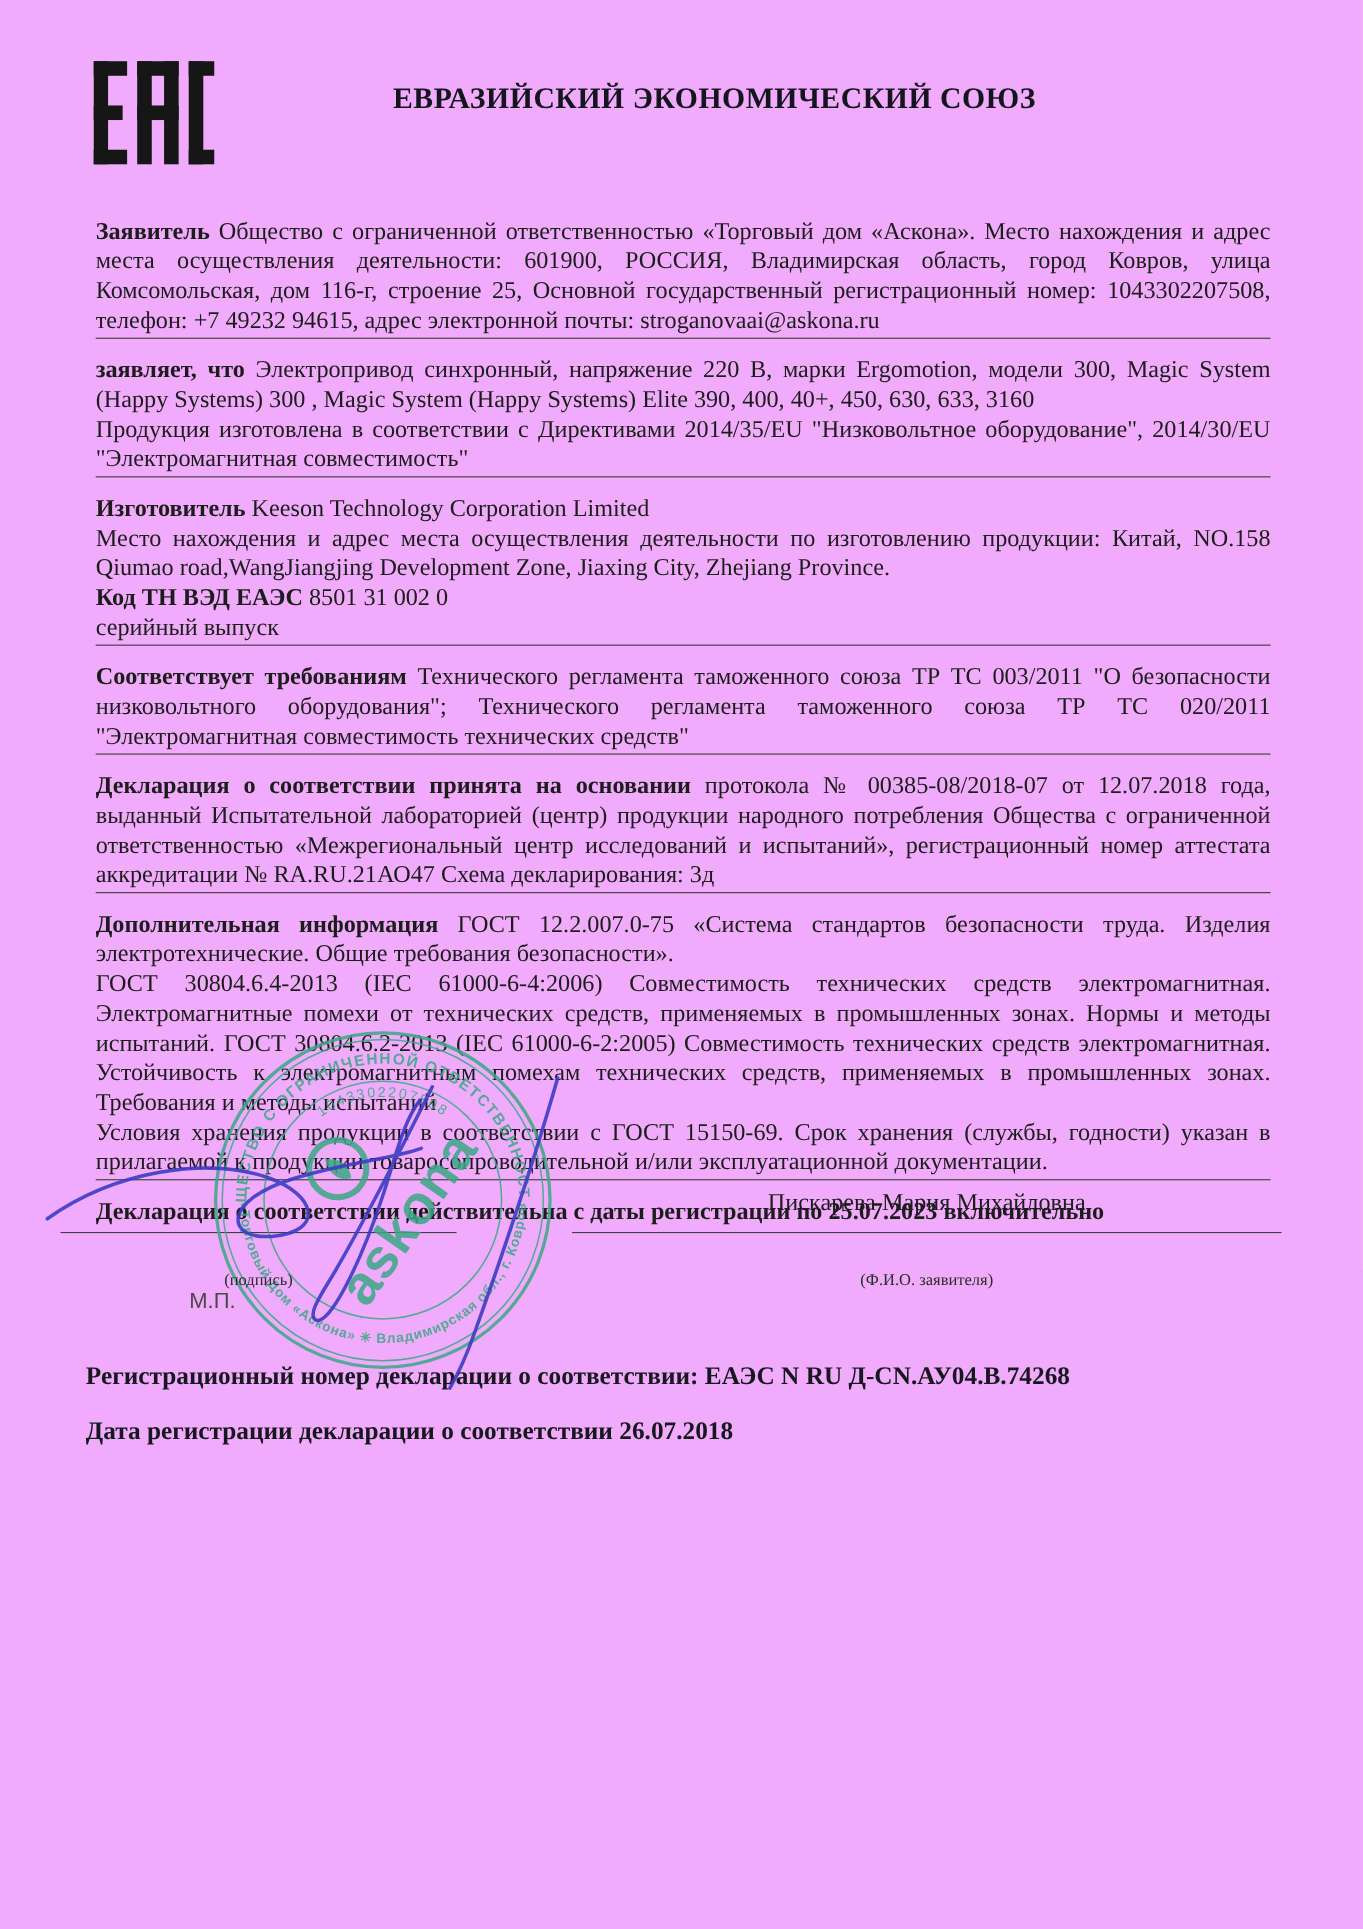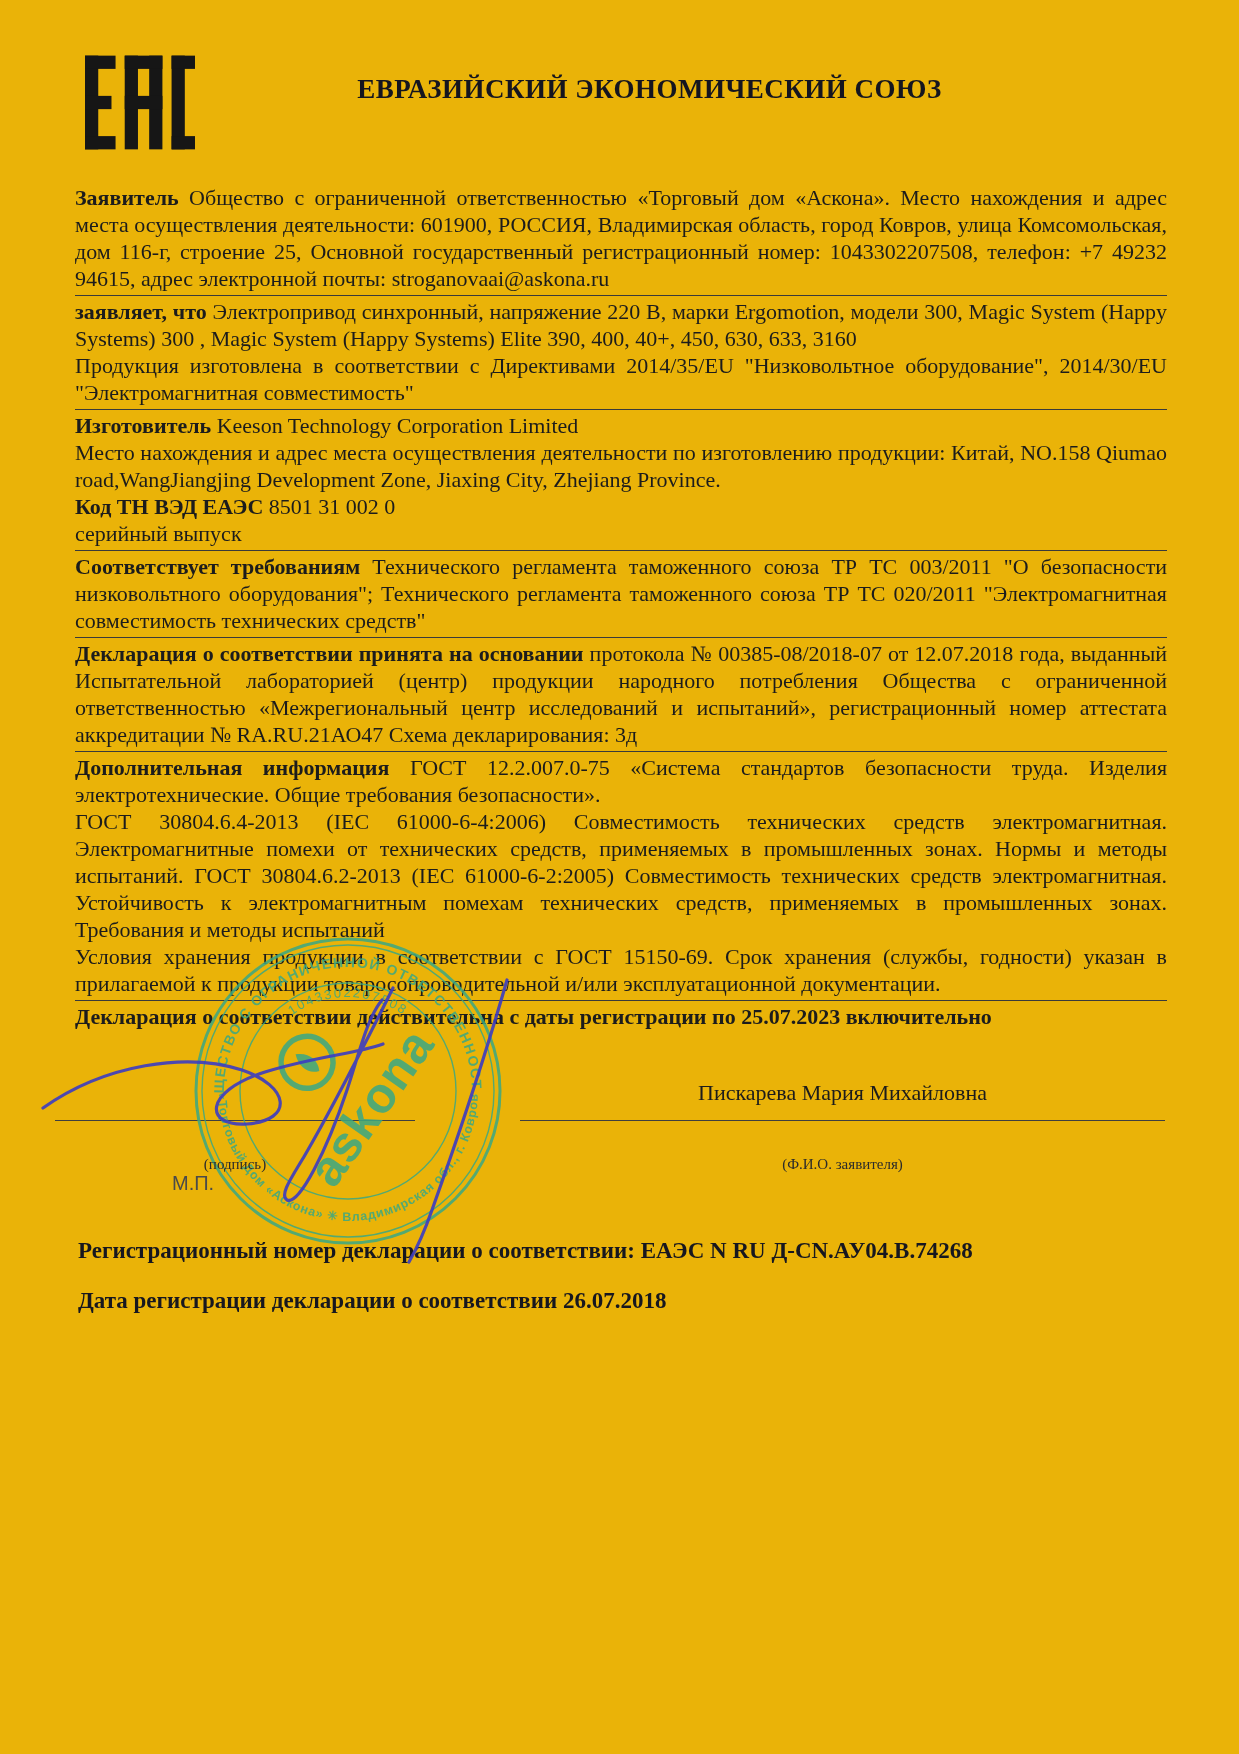--- a/index.html
+++ b/index.html
@@ -1,37 +1,37 @@
 <!DOCTYPE html>
 <html><head>
 <meta charset="utf-8">
 <style>
   html,body{margin:0;padding:0;background:#e8e8e8;}
   .page{
     position:relative;
     width:1239px;height:1754px;
-    background:#eab308;
+    background:#f0abfc;
     margin:0 auto;
     font-family:"Liberation Serif","DejaVu Serif",serif;
     color:#1c1c1c;
     overflow:hidden;
   }
   
   .eac-logo{position:absolute;left:85px;top:55px;width:110px;height:95px;}
   .title{
     position:absolute;left:140px;right:80px;top:72px;
     text-align:center;font-weight:bold;font-size:27px;line-height:34px;
     letter-spacing:0.5px;color:#15151f;
   }
   
   .content{
     position:absolute;left:75px;top:182px;width:1092px;
     font-size:22px;line-height:27px;text-align:justify;
   }
-  .sec{margin:0;padding:2px 0 3px 0;border-bottom:1.6px solid #3a3a3a;}
+  .sec{margin:12px;padding:2px 0 3px 0;border-bottom:1.6px solid #3a3a3a;}
   .sec.no-rule{border-bottom:none;}
   .sec .lbl{font-weight:bold;}
   .blockline{display:block;}
   .validity{font-weight:bold;}
   
   .sig-name{
     position:absolute;left:520px;top:1080px;width:645px;
     text-align:center;font-size:22px;z-index:5;
   }
   .rule{position:absolute;top:1120px;border-top:1.8px solid #3f3f3f;z-index:2;}

